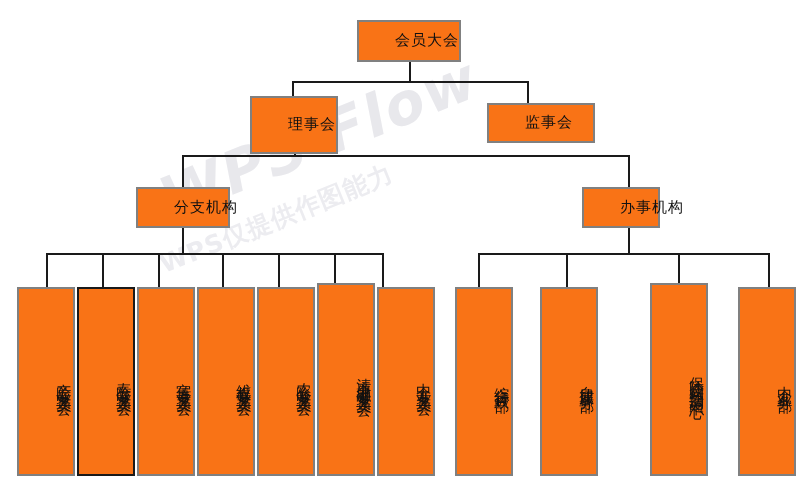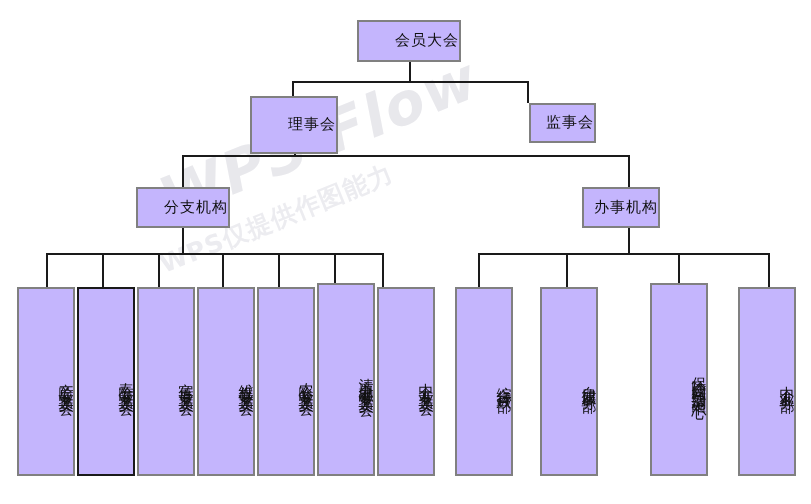--- a/index.html
+++ b/index.html
@@ -53,25 +53,25 @@
     background:#1a1a1a;
     z-index:2;
   }
   .line.h{height:2px;}
   .line.v{width:2px;}
 
   
   .node{
     position:absolute;
     box-sizing:border-box;
-    background:#c4b5fd;
+    background:#f97316;
     border:2px solid #808080;
     display:flex;
     align-items:center;
-    justify-content:flex-end;
+    justify-content:flex-start;
     z-index:3;
     padding-left:36px;
   }
   .node.dark{border-color:#1a1a1a;}
 
   .node .label{
     font-size:15px;
     color:#111111;
     line-height:1.18;
     letter-spacing:1px;
@@ -124,21 +124,21 @@
   <div class="line v" style="left:678px; top:253px; height:30px;"></div>
   <div class="line v" style="left:768px; top:253px; height:34px;"></div>
 
   <div class="node" style="left:357px; top:20px; width:104px; height:42px;">
     <span class="label">会员大会</span>
   </div>
 
   <div class="node" style="left:250px; top:96px; width:88px; height:58px;">
     <span class="label">理事会</span>
   </div>
-  <div class="node" style="left:487px; top:103px; width:67px; height:40px;margin-left:42px;">
+  <div class="node" style="left:487px; top:103px; width:108px; height:40px;">
     <span class="label">监事会</span>
   </div>
 
   <div class="node" style="left:136px; top:187px; width:94px; height:41px;">
     <span class="label">分支机构</span>
   </div>
   <div class="node" style="left:582px; top:187px; width:78px; height:41px;">
     <span class="label">办事机构</span>
   </div>
 

